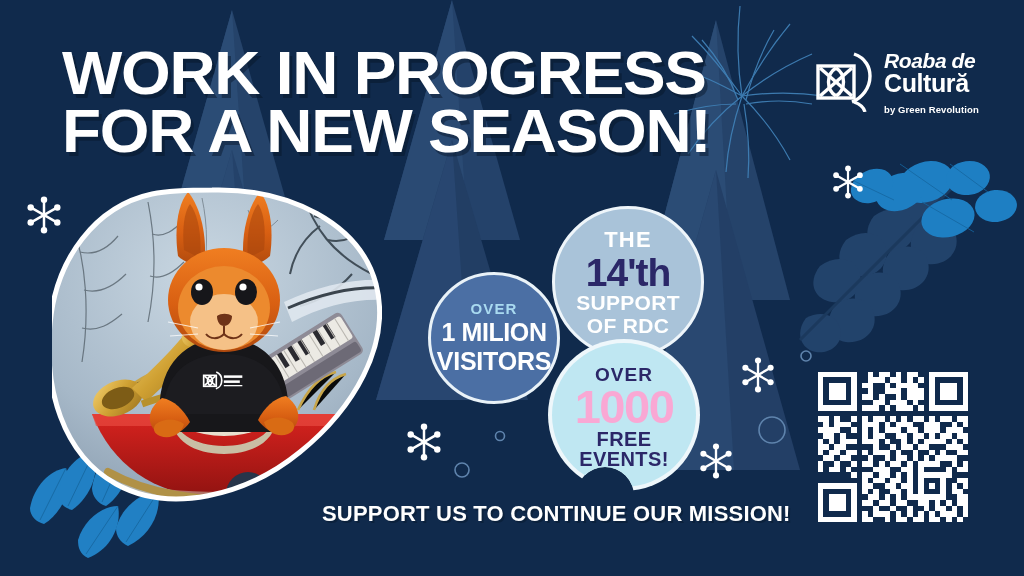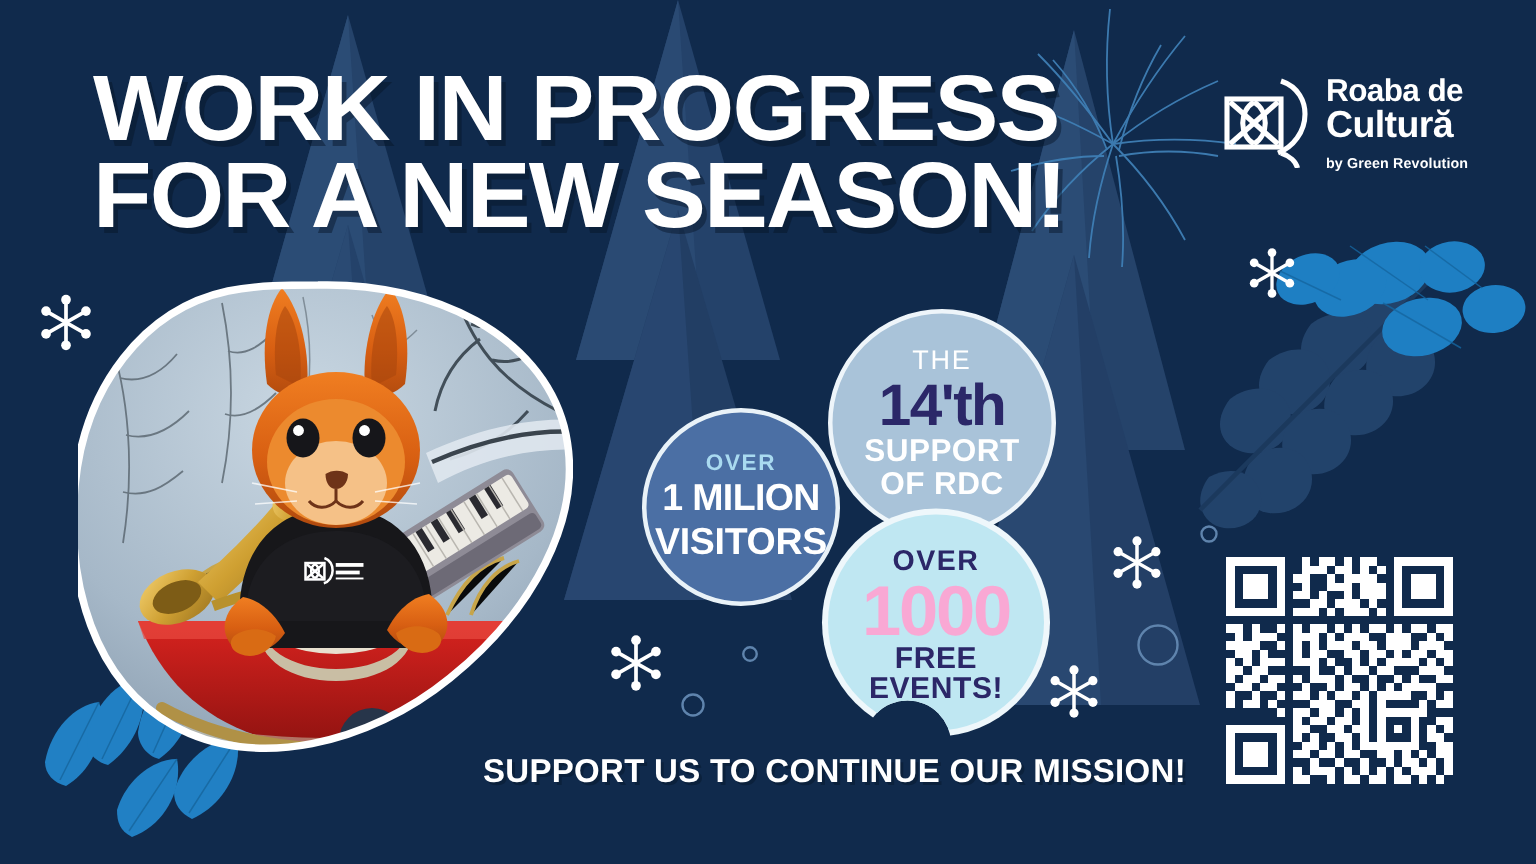--- a/index.html
+++ b/index.html
@@ -26,21 +26,21 @@
     text-shadow:3px 4px 0 rgba(6,20,38,0.45);
     transform:scaleX(1.03);
     transform-origin:left top;
     white-space:nowrap;
   }
   .headline .l2 { display:block; }
 
   
   .logo { position:absolute; left:812px; top:50px; display:flex; align-items:center; gap:10px; }
   .logo-text { color:#fff; line-height:1.0; }
-  .logo-text .r1 { font-size:21px; font-weight:900; letter-spacing:-0.4px; }
+  .logo-text .r1 { font-size:21px; font-weight:900; letter-spacing:-0.4px;font-style:italic; }
   .logo-text .r2 { font-size:25px; font-weight:900; letter-spacing:-0.4px; }
   .logo-text .r3 { font-size:9.5px; font-weight:700; letter-spacing:0.1px; margin-top:9px; }
 
   
   .photo-wrap { position:absolute; left:52px; top:182px; width:330px; height:320px; }
 
   
   .badge { position:absolute; display:flex; flex-direction:column;
            align-items:center; justify-content:center; text-align:center;
            border-radius:50%; }
@@ -51,21 +51,21 @@
     background:#4b6fa4; border:3px solid #e9f2f8; z-index:3;
   }
   #badge-million .small { color:#a9daf0; font-size:15px; font-weight:900; letter-spacing:1.1px; }
   #badge-million .big   { color:#ffffff; font-size:25px; font-weight:900; letter-spacing:-0.4px; margin-top:1px; }
   #badge-million .mid   { color:#ffffff; font-size:25px; font-weight:900; letter-spacing:-0.2px; }
 
   #badge-season {
     left:552px; top:206px; width:152px; height:152px;
     background:#a9c3d9; border:3px solid #eef5fa; z-index:2;
   }
-  #badge-season .small { color:#ffffff; font-size:18px; font-weight:400; letter-spacing:1.2px; }
+  #badge-season .small { color:#ffffff; font-size:22px; font-weight:700; letter-spacing:1.2px; }
   #badge-season .num   { color:#2b2768; font-size:39px; font-weight:900; letter-spacing:-1px; line-height:0.95; margin:1px 0 1px; }
   #badge-season .mid   { color:#ffffff; font-size:21px; font-weight:900; letter-spacing:0.3px; line-height:1.05; }
 
   #badge-events {
     left:545px; top:336px; width:158px; height:158px;
     z-index:4; background:transparent; border:none;
   }
   #badge-events .inner { position:absolute; inset:0; display:flex; flex-direction:column;
                          align-items:center; justify-content:center; padding-top:4px; }
   #badge-events .small { color:#2b2768; font-size:19px; font-weight:900; letter-spacing:1px; }

